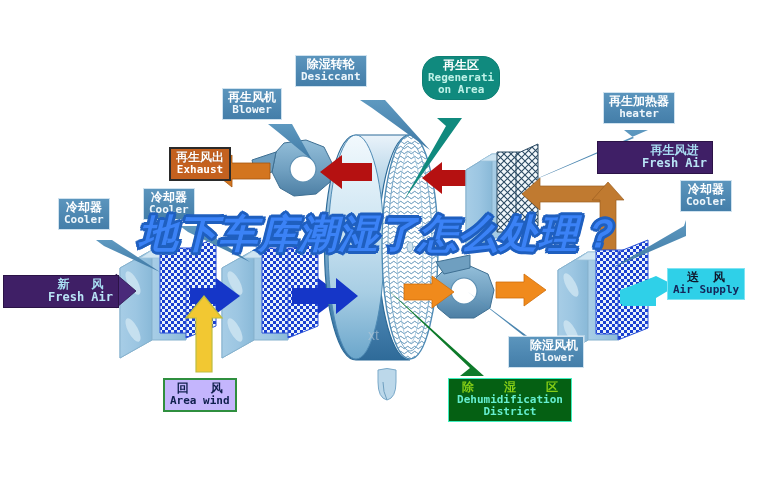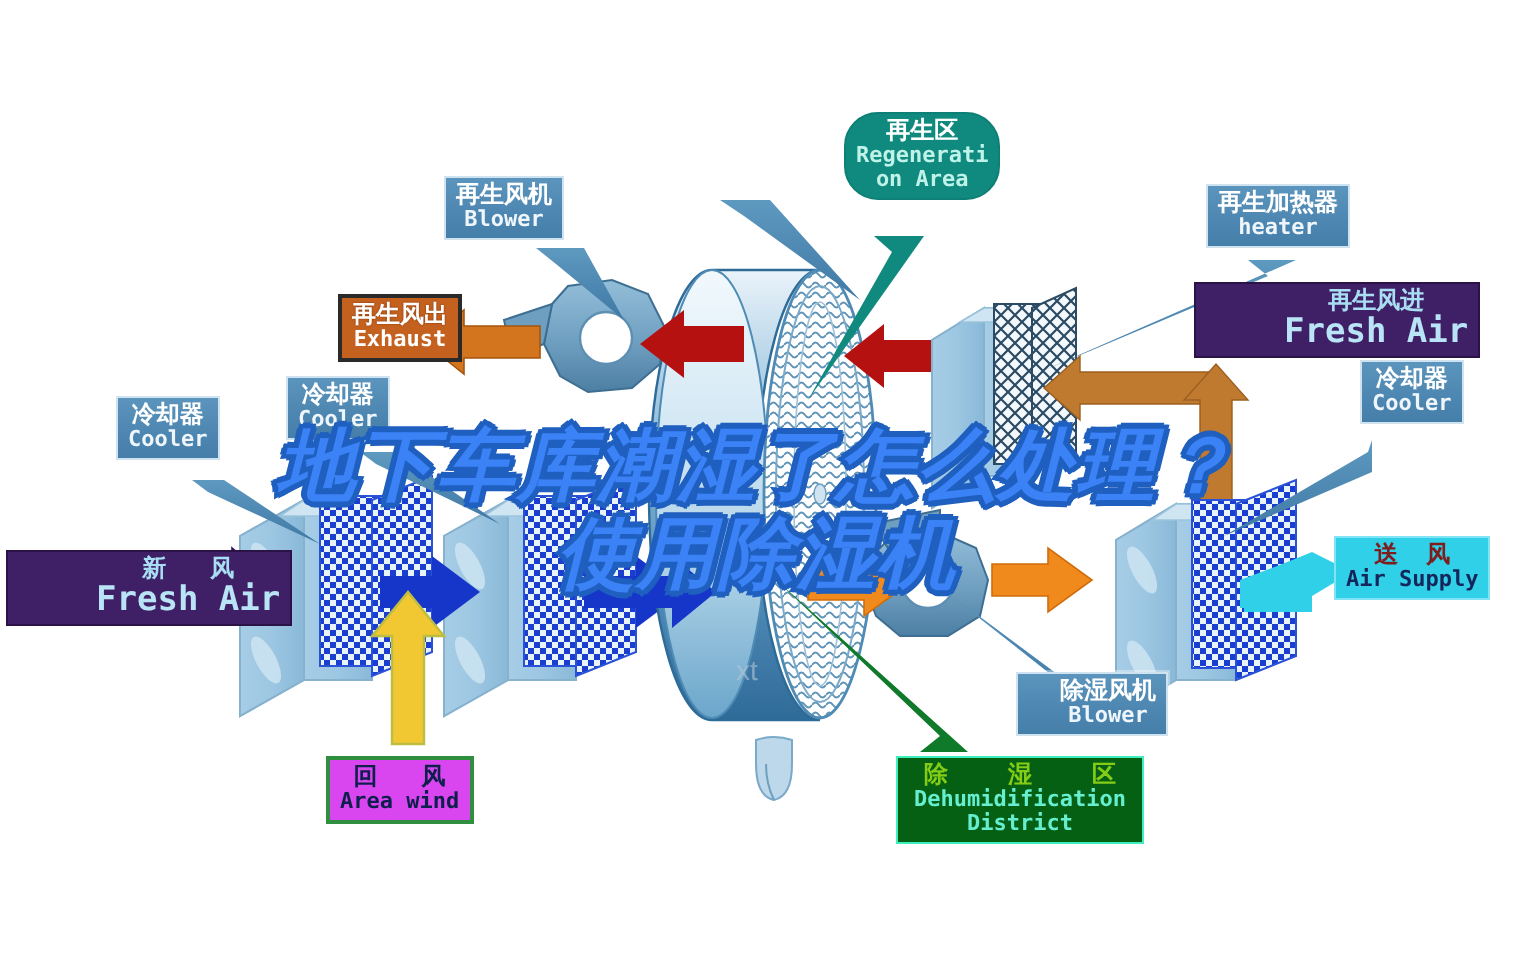--- a/index.html
+++ b/index.html
@@ -68,34 +68,34 @@
   .lbl-orange .en{color:#ffffff;font-size:11px;}
 
   
   .lbl-purple{
     background:#3f1f66;
     border:1px solid #2b1347;
     color:#9fd8f0;
     padding-left:44px;
   }
   .lbl-purple .cn{color:#a8ddf2;font-size:12px;}
-  .lbl-purple .en{color:#b9e4f6;font-size:17px;}
+  .lbl-purple .en{color:#b9e4f6;font-size:12px;}
 
   
   .lbl-cyan{
     background:#2fd0e8;
     border:1px solid #7fe4f3;
     color:#11234f;
   }
-  .lbl-cyan .cn{color:#7f1d1d;font-size:12px;}
+  .lbl-cyan .cn{color:#0f172a;font-size:12px;}
   .lbl-cyan .en{color:#14265a;font-size:11px;}
 
   
   .lbl-yellow{
-    background:#d946ef;
+    background:#c4b5fd;
     border:2px solid #2f8f3f;
     color:#102050;
   }
   .lbl-yellow .cn{color:#0f1f4d;font-size:12px;}
   .lbl-yellow .en{color:#0f1f4d;font-size:11px;}
 
   
   .lbl-green{
     background:#056013;
     border:1px solid #3ef0c0;
@@ -337,20 +337,24 @@
       <polygon points="524,350 546,350 468,292 534,344"></polygon>
     </g>
 
     <g fill="#0e7a2a">
       <polygon points="460,376 484,376 386,288 470,368"></polygon>
     </g>
 
     <text x="368" y="340" font-family="Liberation Sans, sans-serif" font-size="14" fill="#b6c7d6" opacity="0.6">xt</text>
   </svg>
 
+  <div class="lbl lbl-blue" style="left:295px;top:55px;">
+    <span class="cn">除湿转轮</span>
+    <span class="en">Desiccant</span>
+  </div>
 
   <div class="lbl lbl-blue" style="left:222px;top:88px;">
     <span class="cn">再生风机</span>
     <span class="en">Blower</span>
   </div>
 
   <div class="lbl lbl-teal" style="left:422px;top:56px;border-radius:17px;">
     <span class="cn">再生区</span>
     <span class="en">Regenerati</span>
     <span class="en">on Area</span>
@@ -407,16 +411,15 @@
     <span class="en">District</span>
   </div>
 
   <div class="lbl lbl-cyan" style="left:667px;top:268px;">
     <span class="cn"><span>送</span><span class="sp-sm"></span><span>风</span></span>
     <span class="en">Air Supply</span>
   </div>
 
   <div id="headline">
     <div class="ln1">地下车库潮湿了怎么处理？</div>
-    <div class="ln2">使用除湿机</div>
   </div>
 
 </div>
 
 </body></html>

